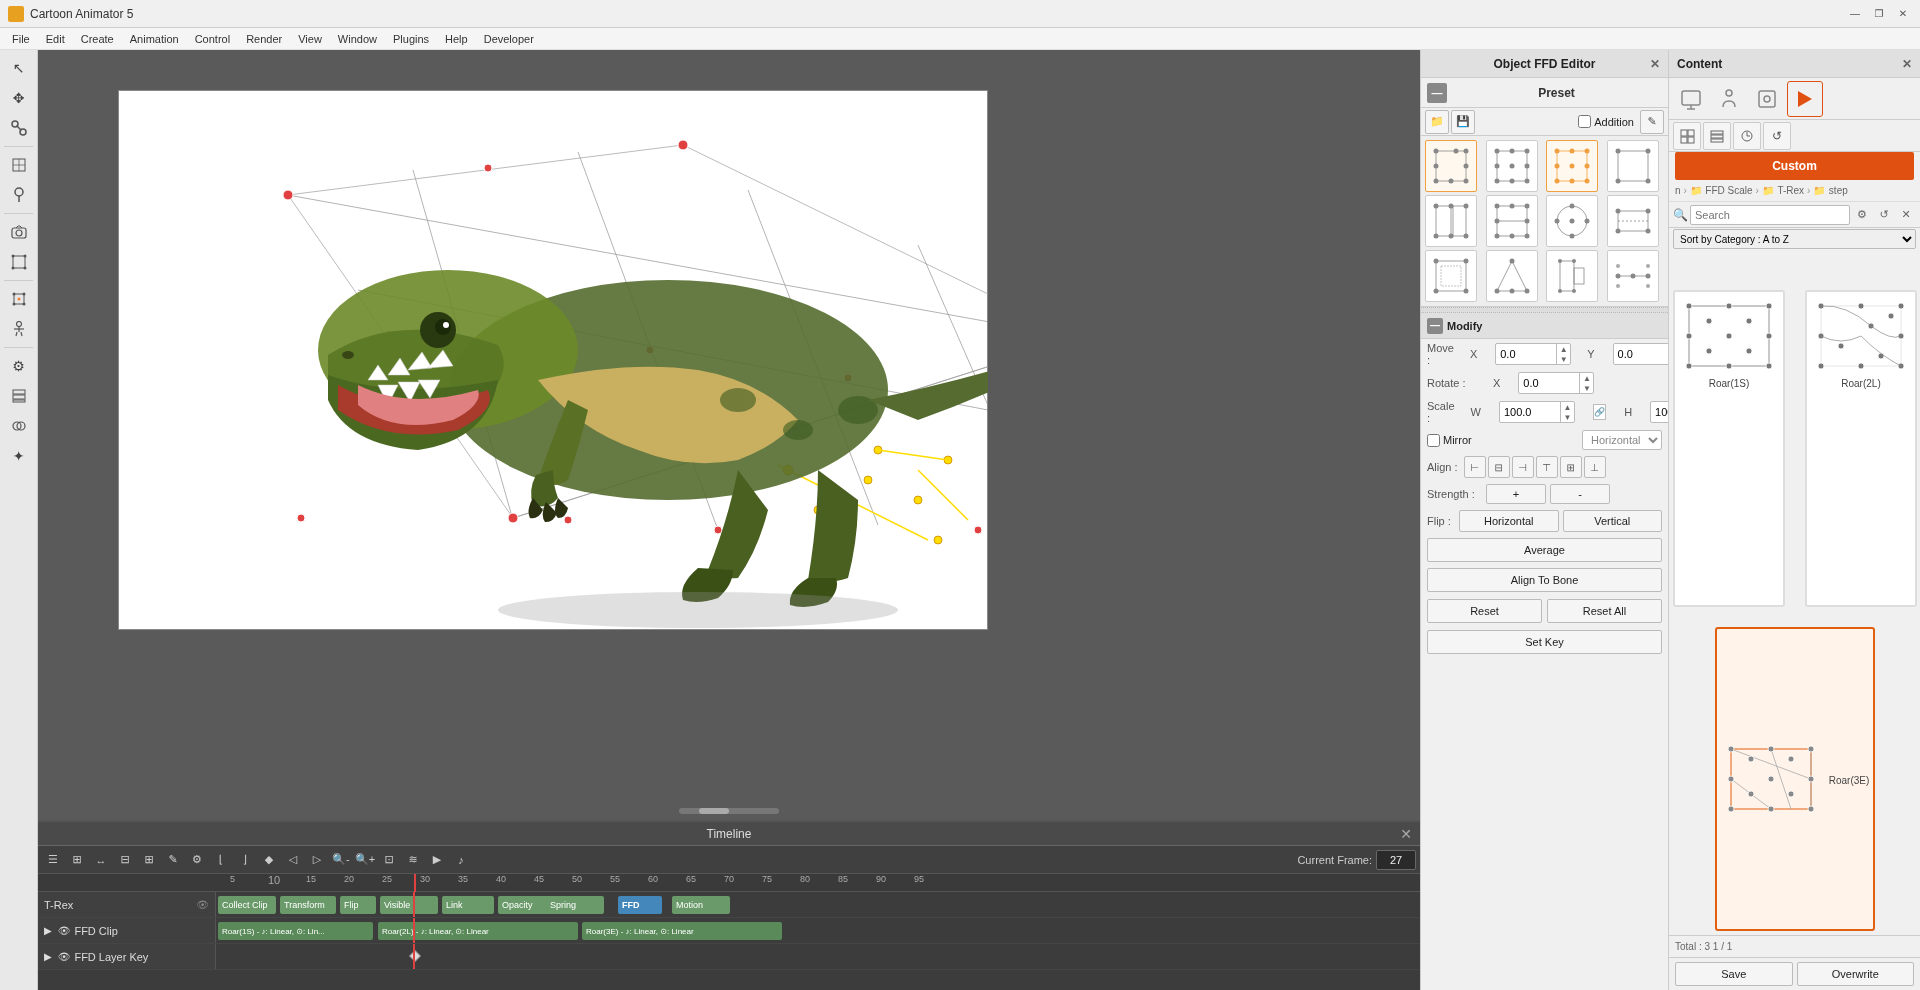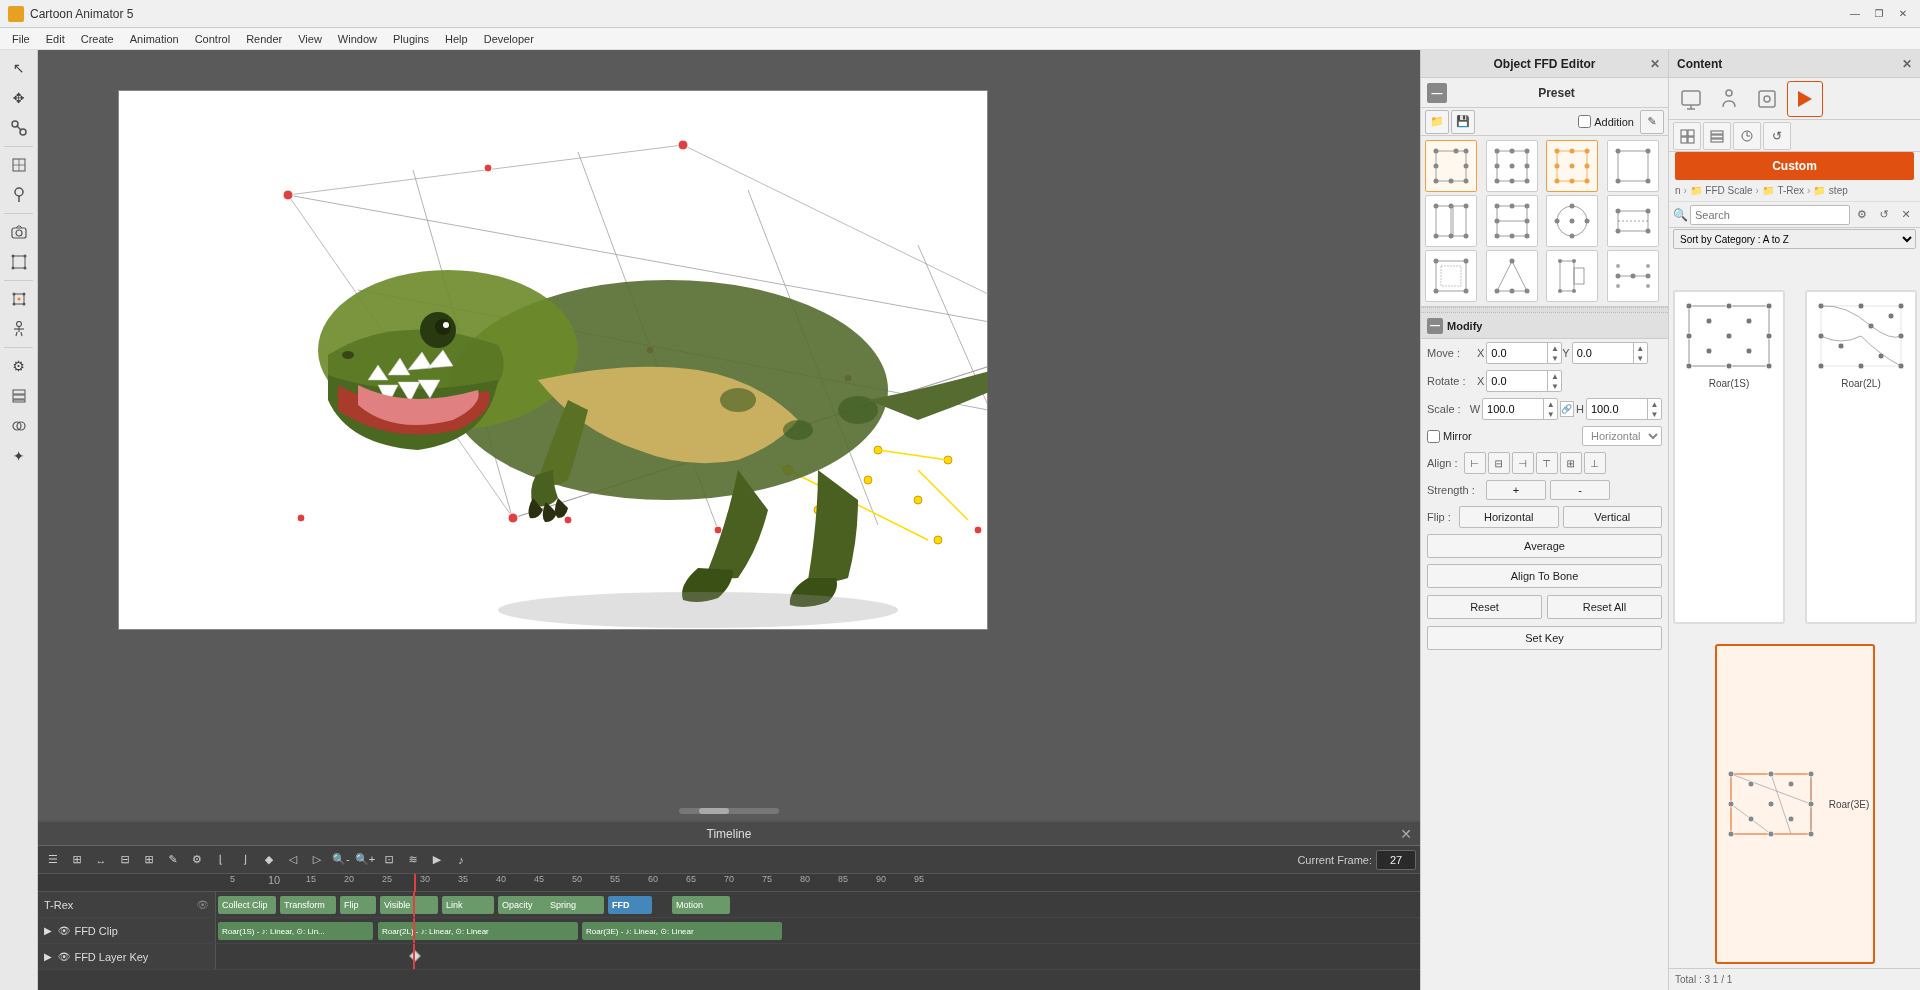--- a/index.html
+++ b/index.html
@@ -56,21 +56,21 @@
     
     #ffd-shapes { display: grid; grid-template-columns: repeat(4, 1fr); gap: 3px; padding: 4px; background: #eee; border-bottom: 1px solid #ccc; }
     .ffd-shape { width: 52px; height: 52px; border: 1px solid #ccc; background: white; display: flex; align-items: center; justify-content: center; cursor: pointer; border-radius: 2px; }
     .ffd-shape.active { border-color: #f0a040; background: #fff8ee; }
     .ffd-shape svg { width: 40px; height: 40px; }
     
     
     #ffd-modify-header { height: 26px; background: #e0e0e0; display: flex; align-items: center; padding: 0 6px; gap: 4px; border-bottom: 1px solid #ccc; font-weight: bold; font-size: 11px; }
     #ffd-modify-minus { width: 16px; height: 16px; background: #888; color: white; display: flex; align-items: center; justify-content: center; cursor: pointer; border-radius: 2px; font-size: 10px; }
     
-    .ffd-field-row { display: flex; align-items: center; padding: 3px 6px; gap: 0; }
+    .ffd-field-row { display: flex; align-items: center; padding: 3px 6px; gap: 16px; }
     .ffd-field-label { width: 50px; font-size: 11px; color: #555; }
     .ffd-coord-label { font-size: 11px; color: #555; margin-right: 2px; }
     .ffd-input-with-spin { display: flex; align-items: center; border: 1px solid #bbb; border-radius: 2px; background: white; }
     .ffd-input-with-spin input { width: 60px; height: 20px; border: none; padding: 0 4px; font-size: 11px; background: transparent; outline: none; }
     .spin-btns { display: flex; flex-direction: column; width: 14px; }
     .spin-btn { height: 10px; display: flex; align-items: center; justify-content: center; cursor: pointer; font-size: 8px; color: #666; border-left: 1px solid #bbb; }
     
     #ffd-mirror-row { display: flex; align-items: center; padding: 3px 6px; gap: 6px; }
     .checkbox-label { display: flex; align-items: center; gap: 3px; font-size: 11px; }
     .ffd-dropdown { height: 20px; border: 1px solid #bbb; border-radius: 2px; padding: 0 4px; font-size: 11px; background: white; color: #888; margin-left: auto; }
@@ -434,21 +434,21 @@
         </div>
         <div class="track-content" style="position:relative;">
 
           <div class="track-segment" style="left:2px; width:58px; background:#6a9a6a; font-size:9px;">Collect Clip</div>
           <div class="track-segment" style="left:64px; width:56px; background:#6a9a6a; font-size:9px;">Transform</div>
           <div class="track-segment" style="left:124px; width:36px; background:#6a9a6a; font-size:9px;">Flip</div>
           <div class="track-segment" style="left:164px; width:58px; background:#6a9a6a; font-size:9px;">Visible</div>
           <div class="track-segment" style="left:226px; width:52px; background:#6a9a6a; font-size:9px;">Link</div>
           <div class="track-segment" style="left:282px; width:60px; background:#6a9a6a; font-size:9px;">Opacity</div>
           <div class="track-segment" style="left:330px; width:58px; background:#6a9a6a; font-size:9px;">Spring</div>
-          <div class="track-segment" style="left:392px; width:44px; background:#4488bb; font-size:9px; font-weight:bold;">FFD</div>
+          <div class="track-segment" style="left:402px; width:44px; background:#4488bb; font-size:9px; font-weight:bold;">FFD</div>
           <div class="track-segment" style="left:456px; width:58px; background:#6a9a6a; font-size:9px;">Motion</div>
 
           <div style="position:absolute; left:197px; top:0; width:2px; height:100%; background:#e04040;"></div>
         </div>
       </div>
 
       <div class="track-row">
         <div class="track-label">
           <span style="margin-right:2px; cursor:pointer; font-size:10px;">▶</span>
           <span style="cursor:pointer; font-size:10px;">👁</span>
@@ -926,15 +926,19 @@
           </svg>
         </div>
         <span class="preset-name" style="padding-left:8px;">Roar(3E)</span>
       </div>
     </div>
 
     <div id="preset-footer">
       <span>Total : 3   1 / 1</span>
     </div>
 
+    <div id="preset-save-row">
+      <div class="preset-action-btn">Save</div>
+      <div class="preset-action-btn">Overwrite</div>
+    </div>
   </div>
 
 </div>
 
 </body></html>

